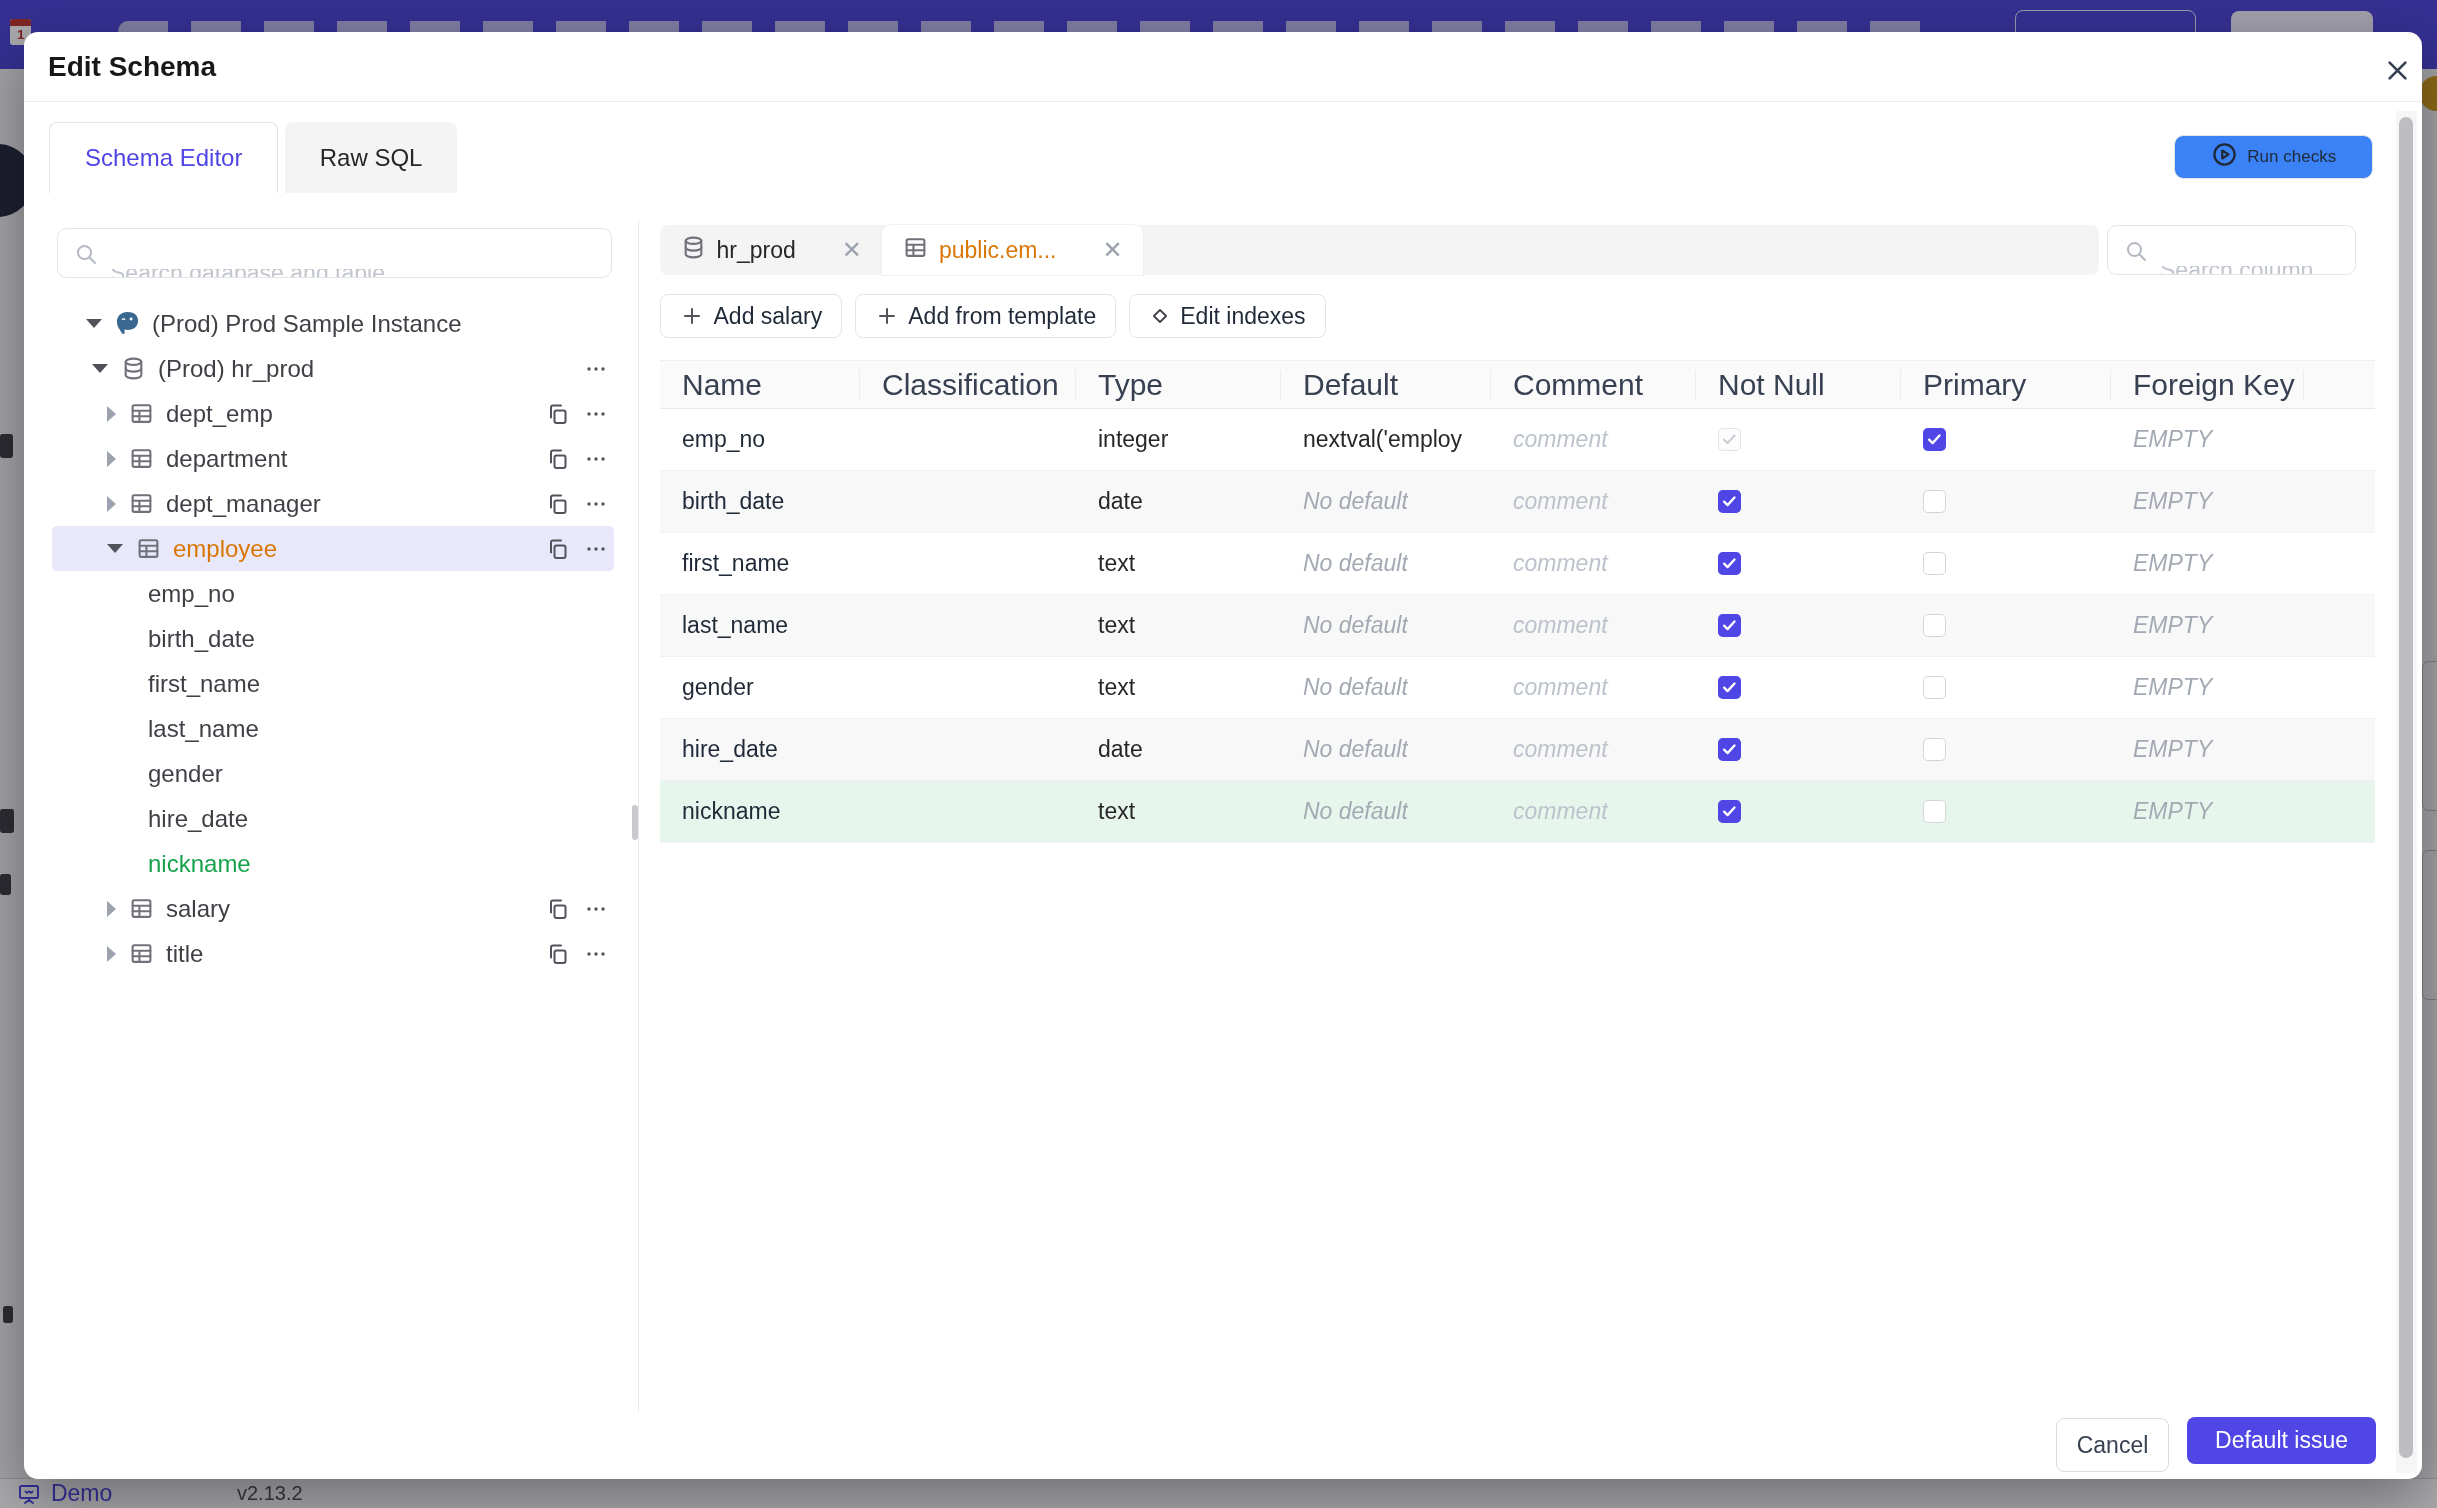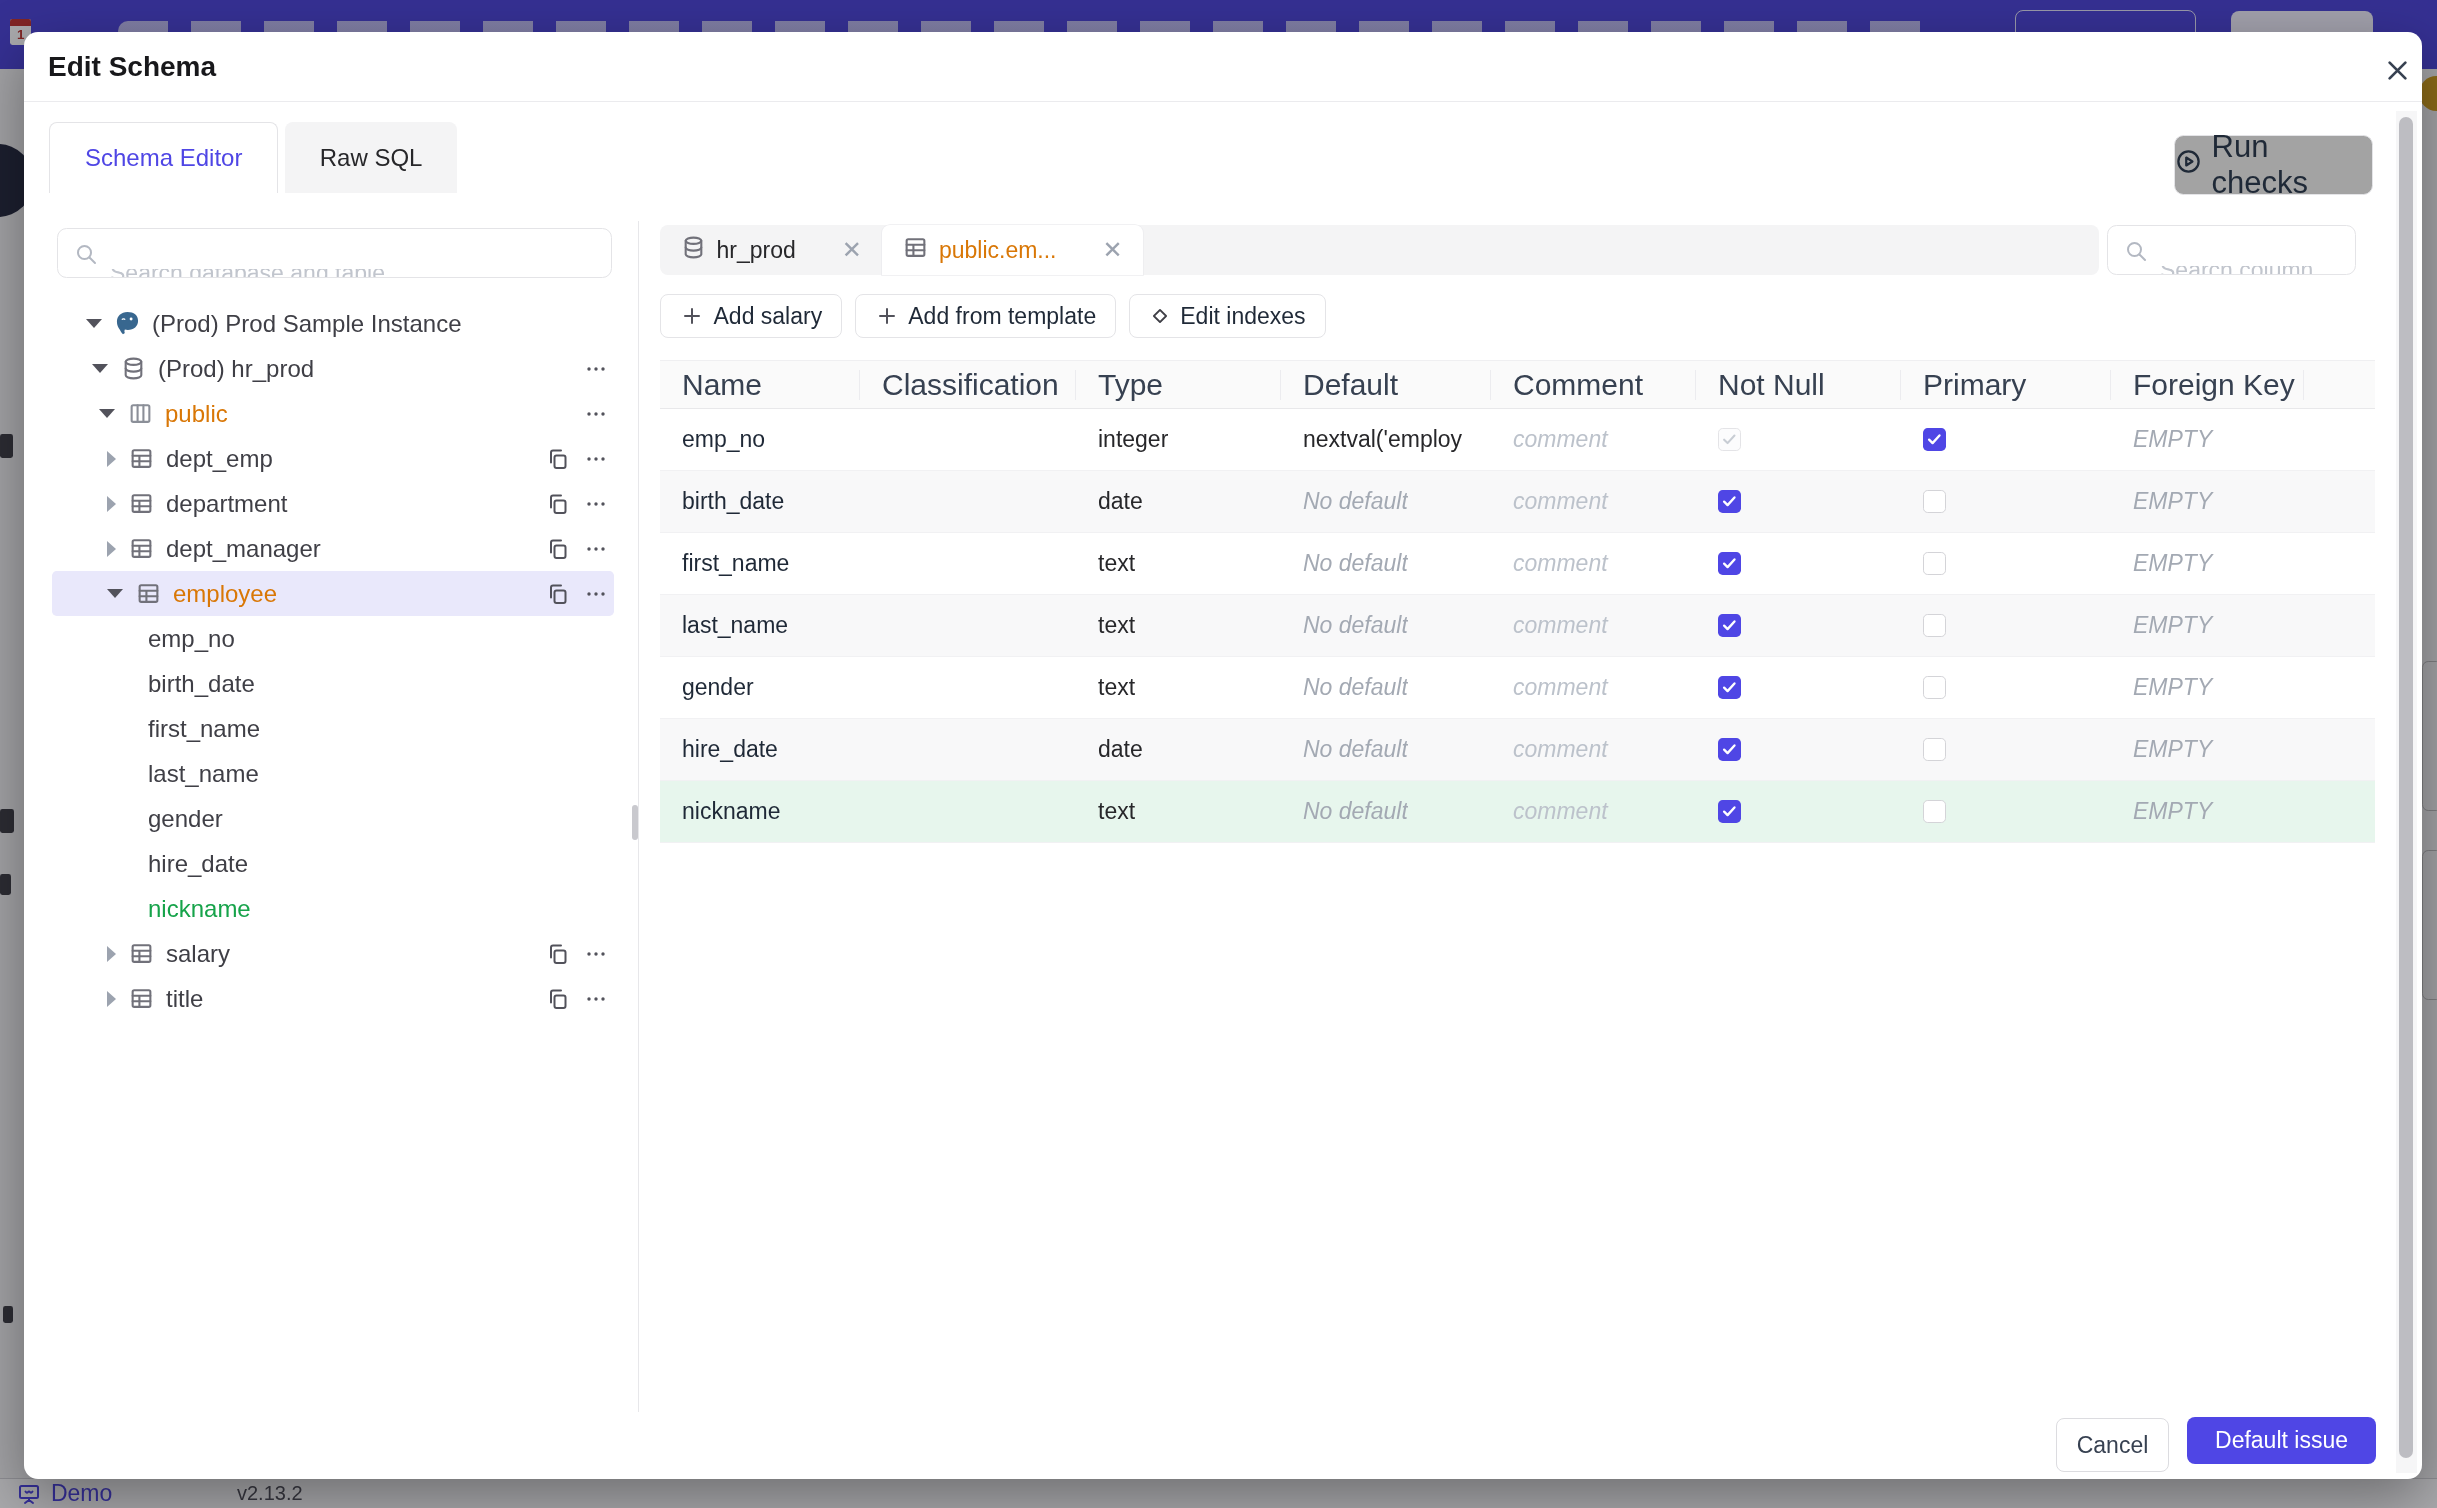--- a/index.html
+++ b/index.html
@@ -31,22 +31,22 @@
            box-shadow:0 19px 55px rgba(0,0,0,.35); z-index:10; }
   .m-title { position:absolute; left:24px; top:19px; font-size:28px; font-weight:600; color:#18181b; }
   .m-close { position:absolute; left:2357px; top:22px; width:32px; height:32px; display:flex; align-items:center; justify-content:center; cursor:pointer; }
   .m-divider { position:absolute; left:0; top:69px; width:2398px; height:0.8px; background:#ebebee; }
 
   .m-tabs { position:absolute; left:25px; top:90px; height:71px; display:flex; }
   .m-tab { display:flex; align-items:center; padding:0 35px; font-size:24px; border-radius:8px 8px 0 0; cursor:pointer; }
   .m-tab.active { background:#fff; border:0.8px solid #e4e4e7; border-bottom:none; color:#4f46e5; }
   .m-tab.inactive { background:#f4f4f5; color:#27272a; margin-left:6.3px; }
 
-  .run-checks { position:absolute; left:2150px; top:103px; width:199px; height:60px; border:0.8px solid #e4e4e7; border-radius:9.5px;
-      background:#a3a3a3; display:flex; align-items:center; justify-content:center; gap:9.5px; font-size:31px; color:#1f2937; cursor:pointer; }
+  .run-checks { position:absolute; left:2150px; top:103px; width:199px; height:44px; border:0.8px solid #e4e4e7; border-radius:9.5px;
+      background:#3b82f6; display:flex; align-items:center; justify-content:center; gap:9.5px; font-size:17px; color:#1f2937; cursor:pointer; }
 
   
   .sb-search, .col-search { position:absolute; height:50px; border:0.8px solid #e4e4e7; border-radius:9.5px; background:#fff; }
   .sb-search { left:33px; top:196px; width:555px; }
   .col-search { left:2083px; top:193px; width:249px; }
   .search-wrap { position:relative; width:100%; height:100%; }
   .search-wrap svg { position:absolute; left:16px; top:13.4px; }
   .search-wrap input { position:absolute; inset:0; border:none; outline:none; background:transparent; padding-left:52px; font-size:23px; color:#3f3f46;
       font-family:"Liberation Sans","DejaVu Sans",sans-serif;margin-top:40px; }
   .search-wrap input::placeholder { color:#c1c5cd; }
@@ -204,39 +204,20 @@
     <span class="tactions">
             <span class="act">
               <svg width="24" height="24" viewBox="0 0 24 24" fill="#52525b">
                 <circle cx="5" cy="12" r="1.7"></circle>
                 <circle cx="12" cy="12" r="1.7"></circle>
                 <circle cx="19" cy="12" r="1.7"></circle>
               </svg>
             </span>
           </span>
   </div>
-        <div class="tree-row d2 c-orange">
-    <span class="caret down"></span>
-    <span class="ticon">
-            <svg width="25" height="25" viewBox="0 0 24 24" fill="none" stroke="currentColor" stroke-width="2" stroke-linecap="round" stroke-linejoin="round" style="color:#8b8f98">
-              <rect x="3.5" y="4" width="17" height="16" rx="1.5"></rect>
-              <path d="M9.2 4v16M14.8 4v16"></path>
-            </svg>
-          </span>
-    <span class="tlabel">public</span>
-    <span class="tactions">
-            <span class="act">
-              <svg width="24" height="24" viewBox="0 0 24 24" fill="#52525b">
-                <circle cx="5" cy="12" r="1.7"></circle>
-                <circle cx="12" cy="12" r="1.7"></circle>
-                <circle cx="19" cy="12" r="1.7"></circle>
-              </svg>
-            </span>
-          </span>
-  </div>
         <div class="tree-row d3">
     <span class="caret right"></span>
     <span class="ticon">
             <svg width="25" height="25" viewBox="0 0 24 24" fill="none" stroke="currentColor" stroke-width="2" stroke-linecap="round" stroke-linejoin="round" style="color:#71717a">
               <rect x="3.5" y="4" width="17" height="16" rx="1.5"></rect>
               <path d="M3.5 9.3h17M3.5 14.6h17M10 9.3V20"></path>
             </svg>
           </span>
     <span class="tlabel">dept_emp</span>
     <span class="tactions">

